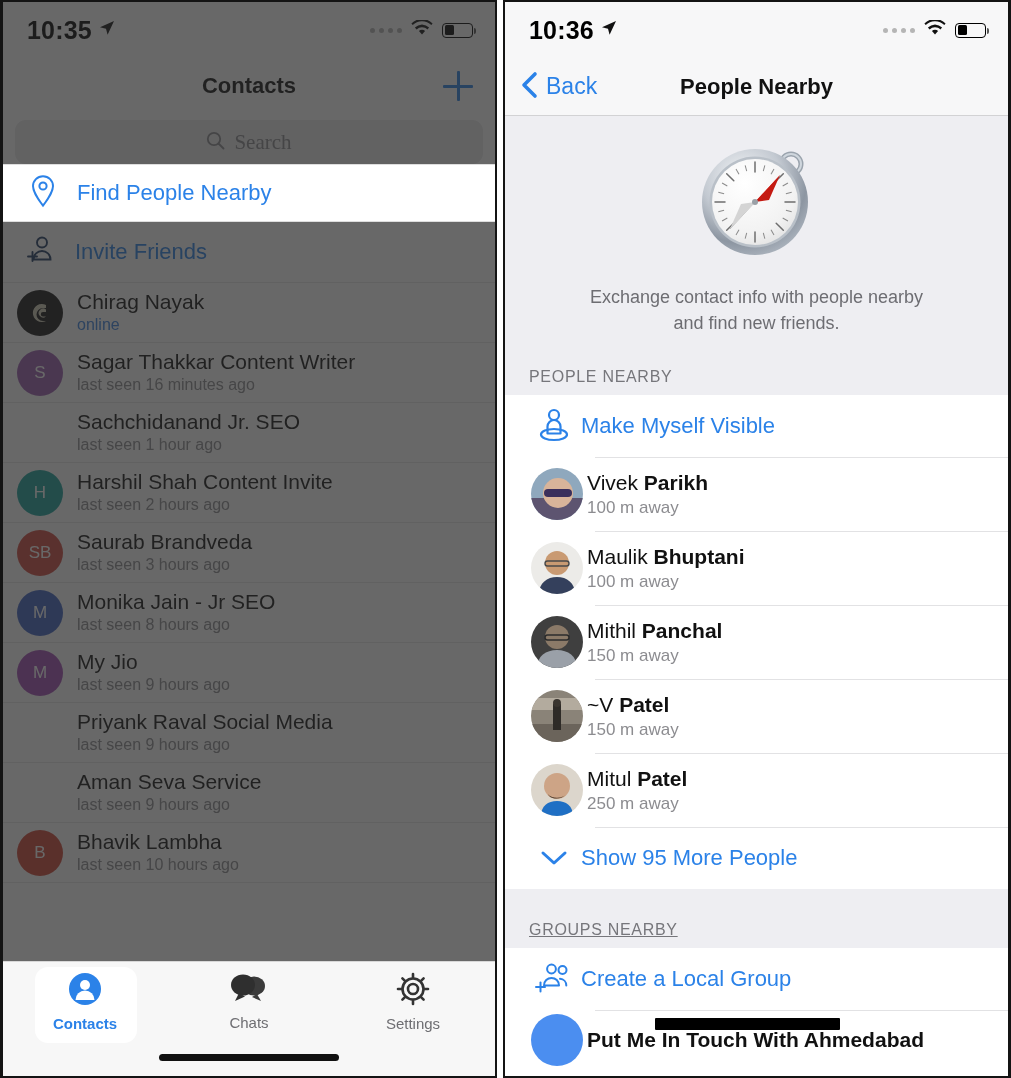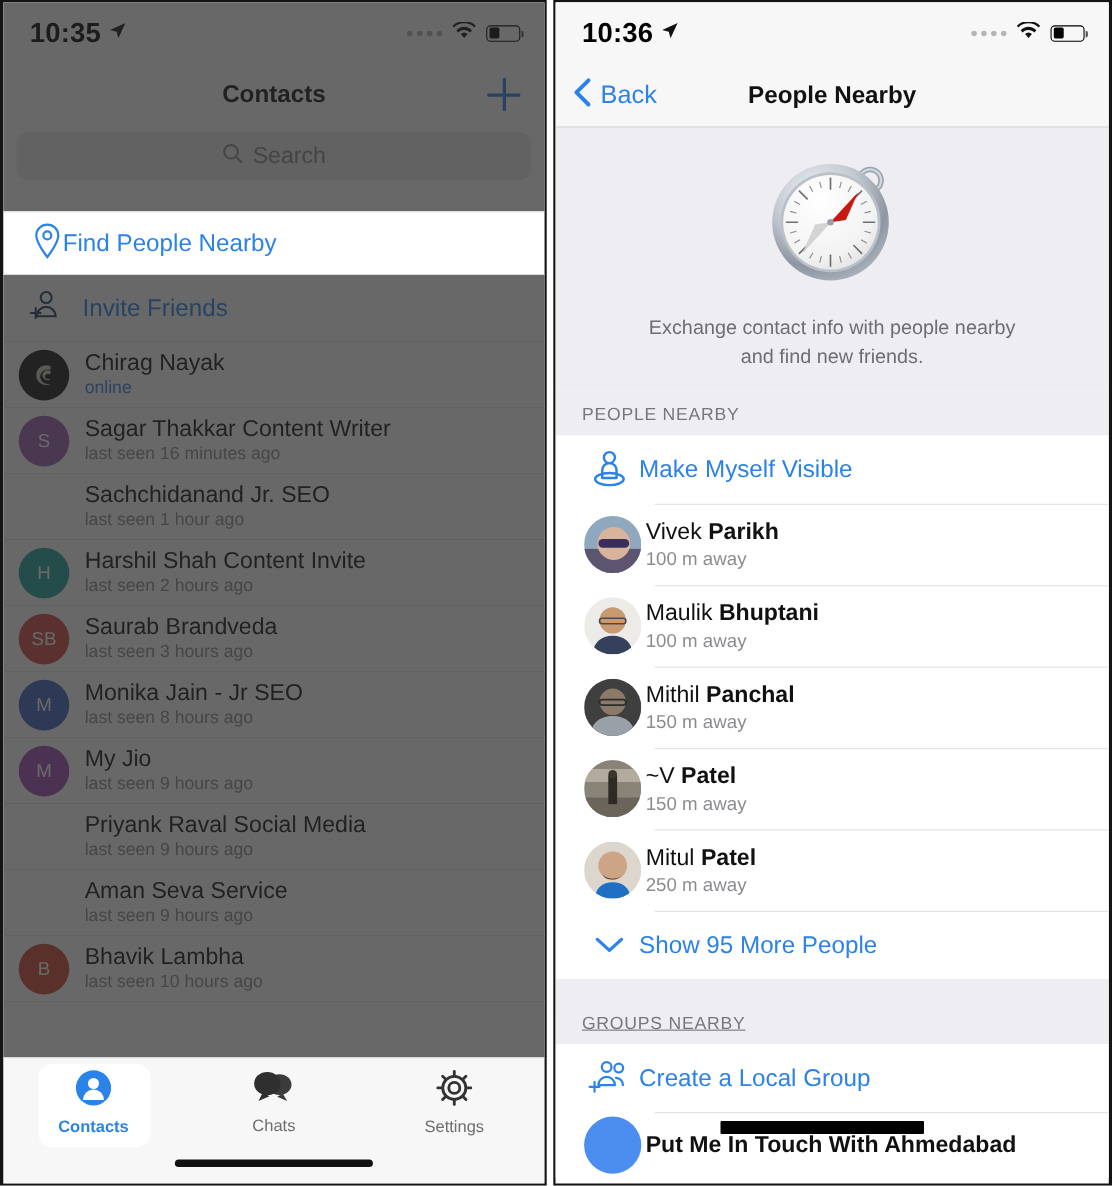--- a/index.html
+++ b/index.html
@@ -50,31 +50,31 @@
     position: absolute; right: 22px; top: 50%; transform: translateY(-50%);
     width: 30px; height: 30px; cursor: pointer;
   }
   .plus-btn::before, .plus-btn::after {
     content:""; position:absolute; background:#2b82e8; border-radius:1px;
   }
   .plus-btn::before { left: 0; right: 0; top: 13.5px; height: 3px; }
   .plus-btn::after { top: 0; bottom: 0; left: 13.5px; width: 3px; }
 
   
-  .searchwrap { padding: 6px 12px 28px; position: relative; z-index: 5; }
+  .searchwrap { padding: 6px 12px 0; position: relative; z-index: 5; font-family: Liberation Serif, serif; }
   .searchbar {
     height: 44px; background: #e9e9eb; border-radius: 11px;
     display:flex; align-items:center; justify-content:center; gap:9px;
   }
   .searchbar .ph { font-size: 21px; color: #8a8a8e; }
 
   
   .find-row {
     position: relative; z-index: 60; background: #ffffff;
-    height: 58px; display:flex; align-items:center; padding-left: 26px; 
+    height: 58px; display:flex; align-items:center; padding-left: 26px; gap: 20px;
     border-top: 1px solid #dedede; border-bottom: 1px solid #dedede;
     cursor: pointer;
   }
   .find-row .lbl { font-size: 22px; color: #2b82e8; }
 
   
   .clist { position: relative; z-index: 5; }
   .crow {
     height: 60px; display:flex; align-items:center; padding-left: 14px; gap: 14px;
     border-bottom: 1px solid #e6e6e6;

